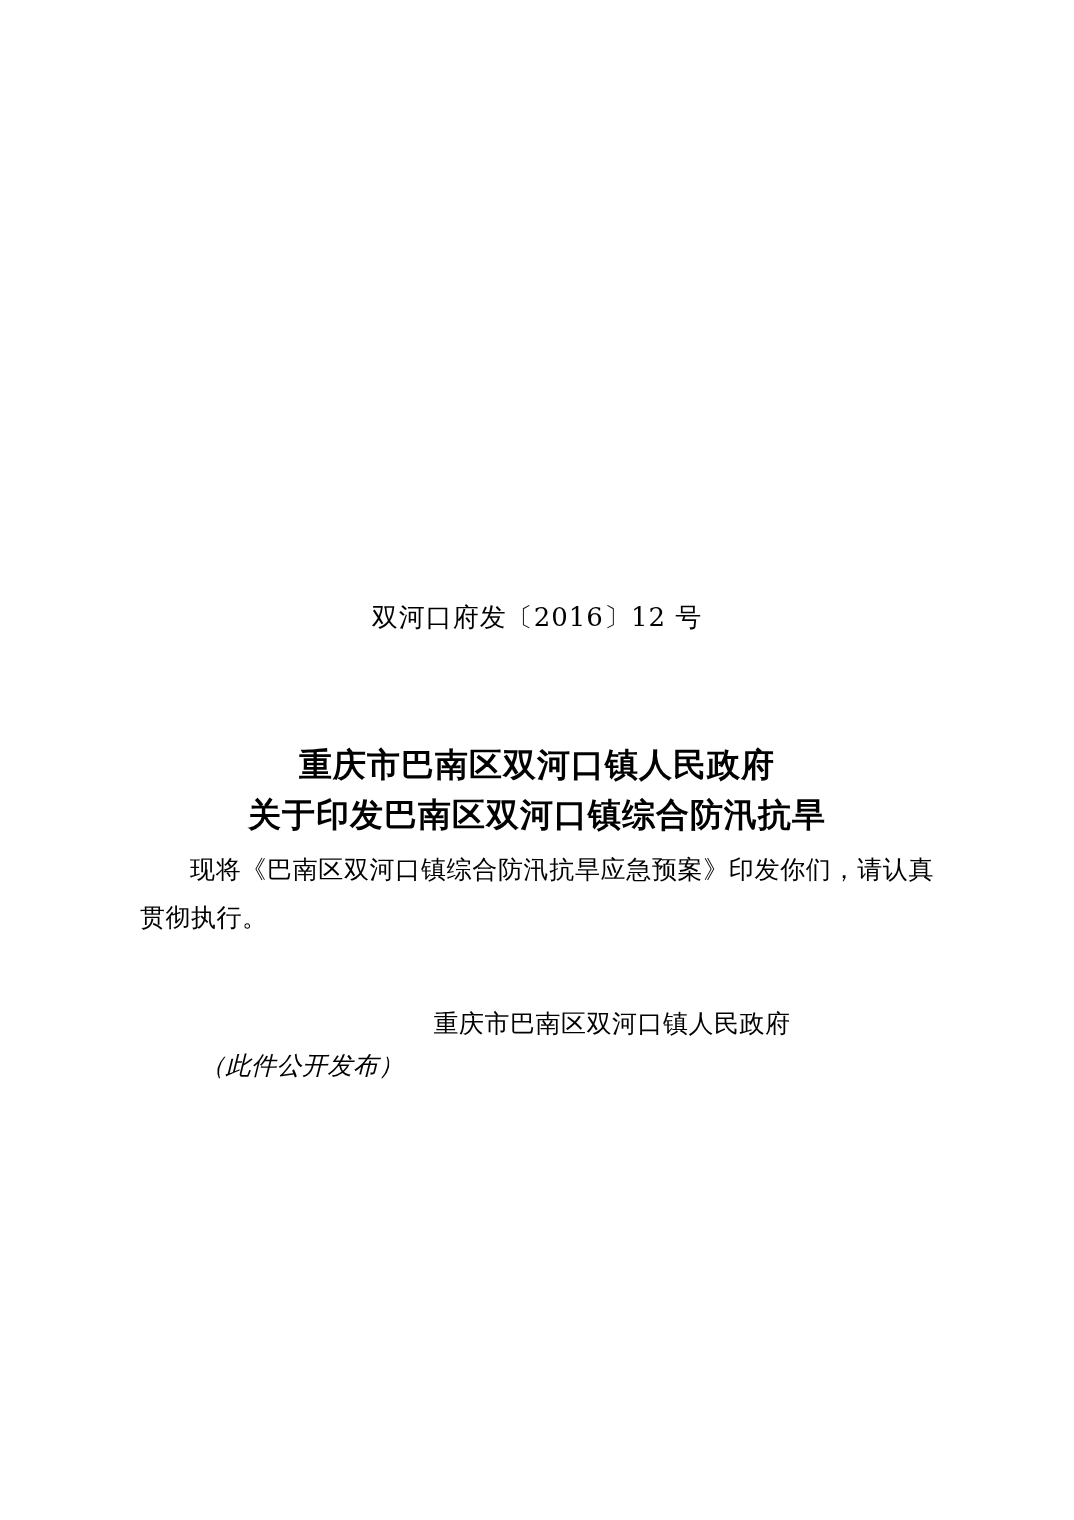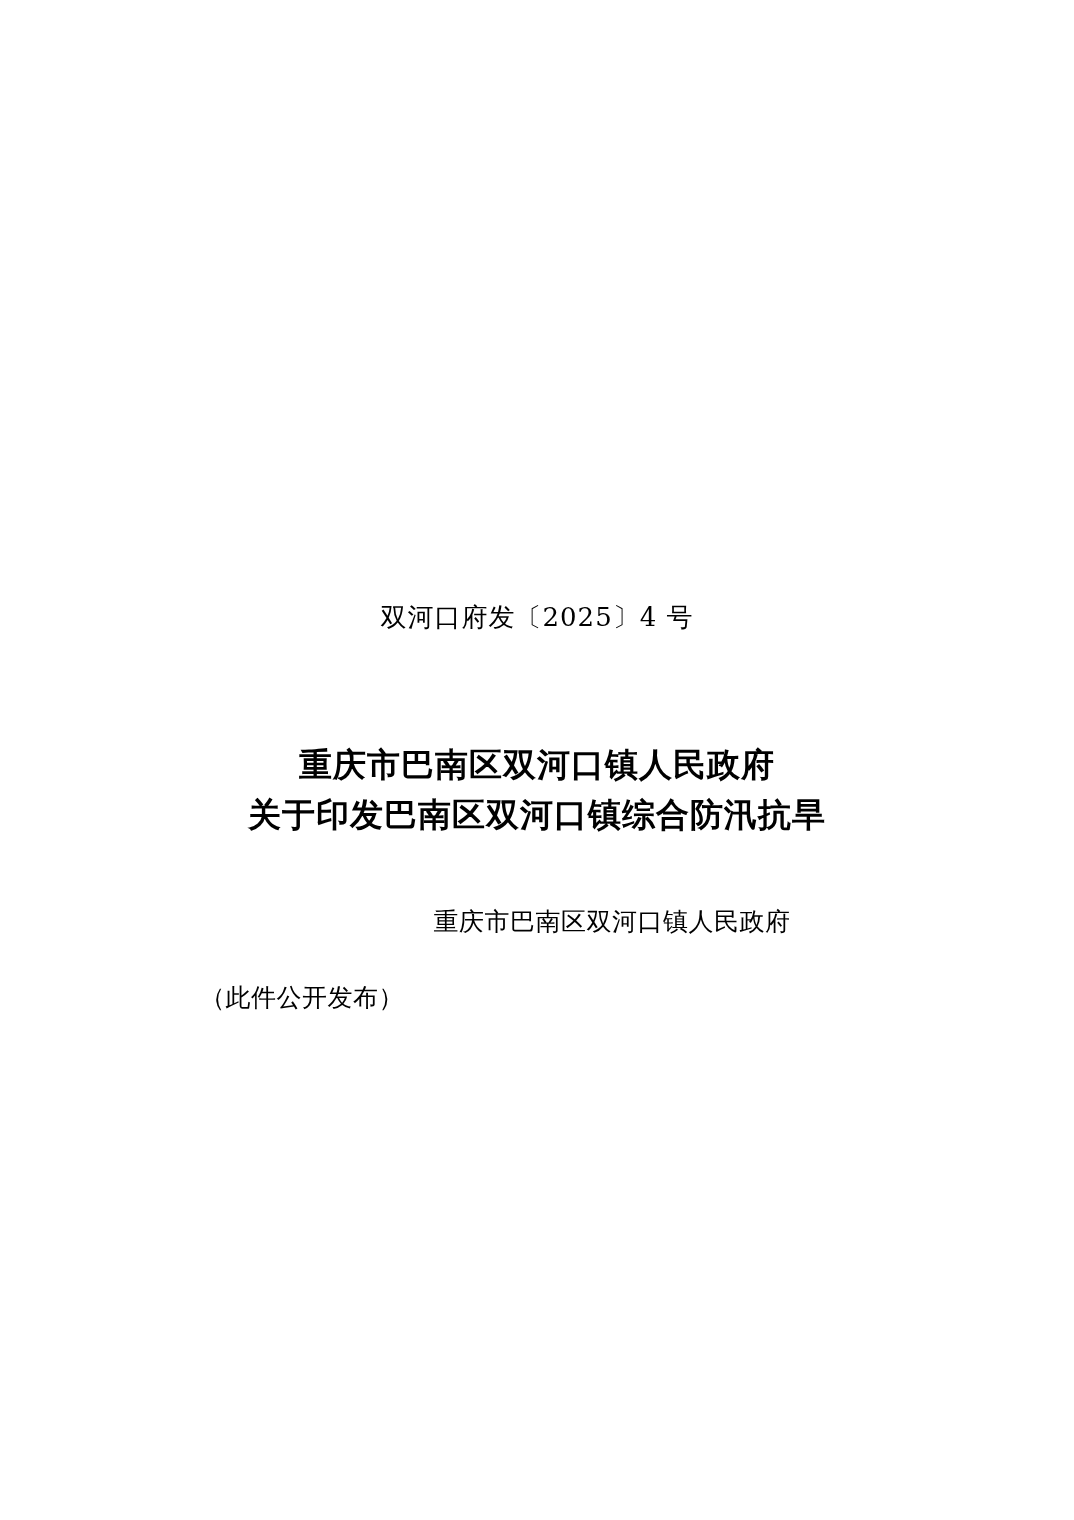--- a/index.html
+++ b/index.html
@@ -61,39 +61,40 @@
     text-align: center;
     font-size: 25px;
     line-height: 1.95;
     letter-spacing: 0.5px;
     padding-left: 150px;
   }
   .signature-line {
     display: block;
   }
   .publish-note {
-    margin-top: 34px;
     font-size: 25px;
     letter-spacing: 0.5px;
     padding-left: 60px;
+    font-style: italic;
   }
 </style>
 </head>
 <body>
 
 <div class="page">
 
-  <div class="doc-number">双河口府发〔2025〕4 号</div>
+  <div class="doc-number">双河口府发〔2016〕12 号</div>
 
   <div class="doc-title">
     <span class="line">重庆市巴南区双河口镇人民政府</span>
     <span class="line">关于印发巴南区双河口镇综合防汛抗旱</span>
   </div>
 
 
+  <div class="body-para">现将《巴南区双河口镇综合防汛抗旱应急预案》印发你们，请认真贯彻执行。</div>
 
   <div class="signature-block">
     <span class="signature-line">重庆市巴南区双河口镇人民政府</span>
   </div>
 
   <div class="publish-note">（此件公开发布）</div>
 
 </div>
 
 </body></html>

